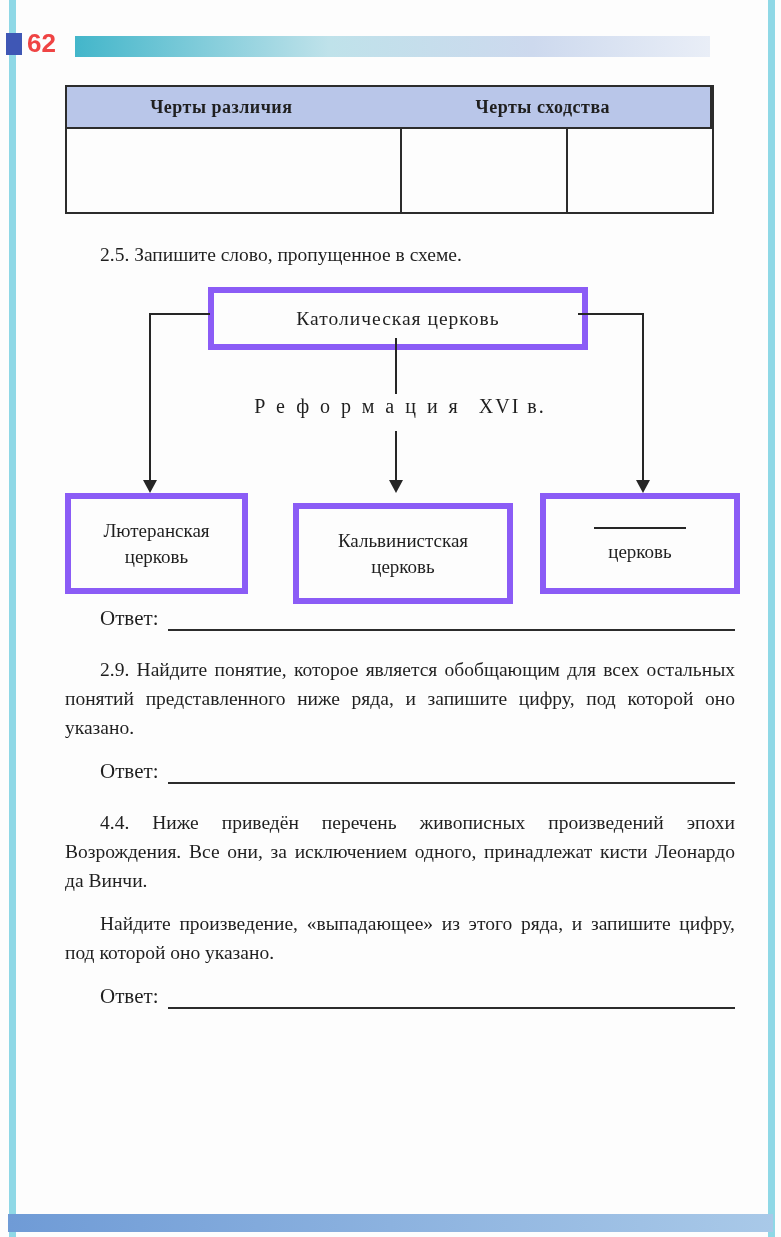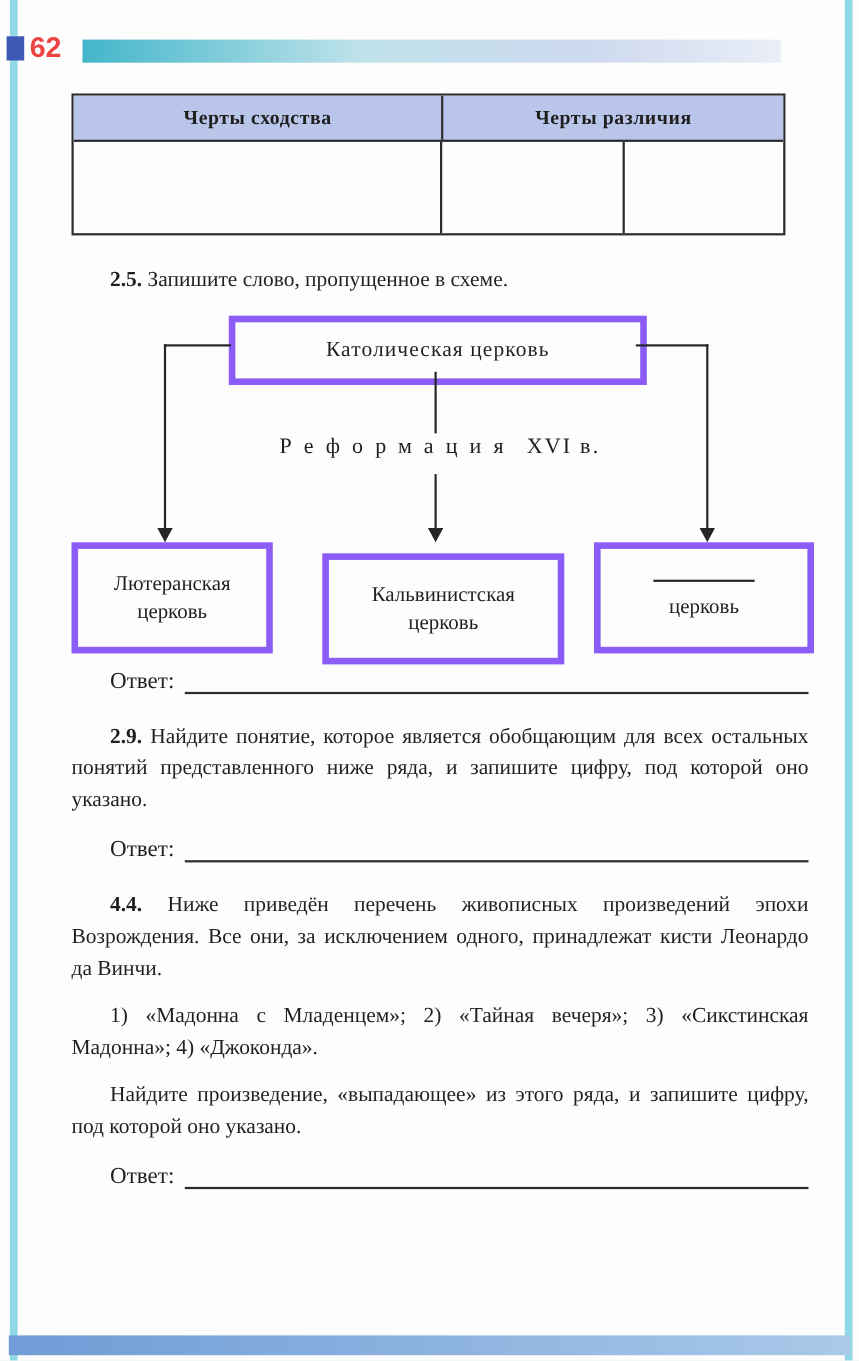--- a/index.html
+++ b/index.html
@@ -45,21 +45,21 @@
   .th2{width:48%;}
   .tbl-body{display:flex;height:83px;}
   .td{height:100%;}
   .td1{width:52%;border-right:2px solid #2c2c2c;}
   .td2{width:25.5%;border-right:2px solid #2c2c2c;}
   .td3{width:22.5%;}
   
   .para{font-size:19.5px;line-height:29px;text-align:justify;text-indent:35px;margin:24px 0 0 0;}
   .para.first{margin-top:26px;}
   .para.options{margin-top:14px;}
-  .tasknum{font-weight:bold;}
+  .tasknum{font-weight:normal;}
   
   .scheme{position:relative;width:670px;height:312px;margin-top:14px;}
   .sbox{position:absolute;border:6px solid #8b5cf6;display:flex;flex-direction:column;align-items:center;justify-content:center;font-size:19px;text-align:center;line-height:26px;background:#fdfdfd;}
   .box-root{left:143px;top:4px;width:368px;height:51px;letter-spacing:1px;font-size:19.5px;}
   .box-b1{left:0;top:210px;width:171px;height:89px;}
   .box-b2{left:228px;top:220px;width:208px;height:89px;}
   .box-b3{left:475px;top:210px;width:188px;height:89px;}
   .blank-line{width:92px;height:0;border-bottom:2px solid #262626;margin:4px auto 10px auto;}
   .cline{position:absolute;background:#262626;}
   .l-h-left{left:84px;top:30px;width:61px;height:2px;}
@@ -90,22 +90,22 @@
   <div class="edge-right"></div>
   <div class="corner-accent"></div>
   <div class="page-number">62</div>
   <div class="header-bar"></div>
   <div class="bottom-bar"></div>
 
   <div class="content">
 
     <div class="tbl">
       <div class="tbl-header">
+        <div class="th th2">Черты различия</div>
         <div class="th th1">Черты сходства</div>
-        <div class="th th2">Черты различия</div>
       </div>
       <div class="tbl-body">
         <div class="td td1"></div>
         <div class="td td2"></div>
         <div class="td td3"></div>
       </div>
     </div>
 
     <p class="para first"><span class="tasknum">2.5.</span> <span>Запишите слово, пропущенное в схеме.</span></p>
 
@@ -149,21 +149,20 @@
     </div>
 
     <p class="para"><span class="tasknum">2.9.</span> <span>Найдите понятие, которое является обобщающим для всех остальных понятий представленного ниже ряда, и запишите цифру, под которой оно указано.</span></p>
 
     <div class="answer-row gap">
       <span class="answer-label">Ответ:</span>
       <span class="answer-line"></span>
     </div>
 
     <p class="para"><span class="tasknum">4.4.</span> <span>Ниже приведён перечень живописных произведений эпохи Возрождения. Все они, за исключением одного, принадлежат кисти Леонардо да Винчи.</span></p>
-    <p class="para options">1) «Мадонна с Младенцем»; 2) «Тайная вечеря»; 3) «Сикстинская Мадонна»; 4) «Джоконда».</p>
     <p class="para options">Найдите произведение, «выпадающее» из этого ряда, и запишите цифру, под которой оно указано.</p>
 
     <div class="answer-row gap">
       <span class="answer-label">Ответ:</span>
       <span class="answer-line"></span>
     </div>
 
   </div>
 </div>
 

